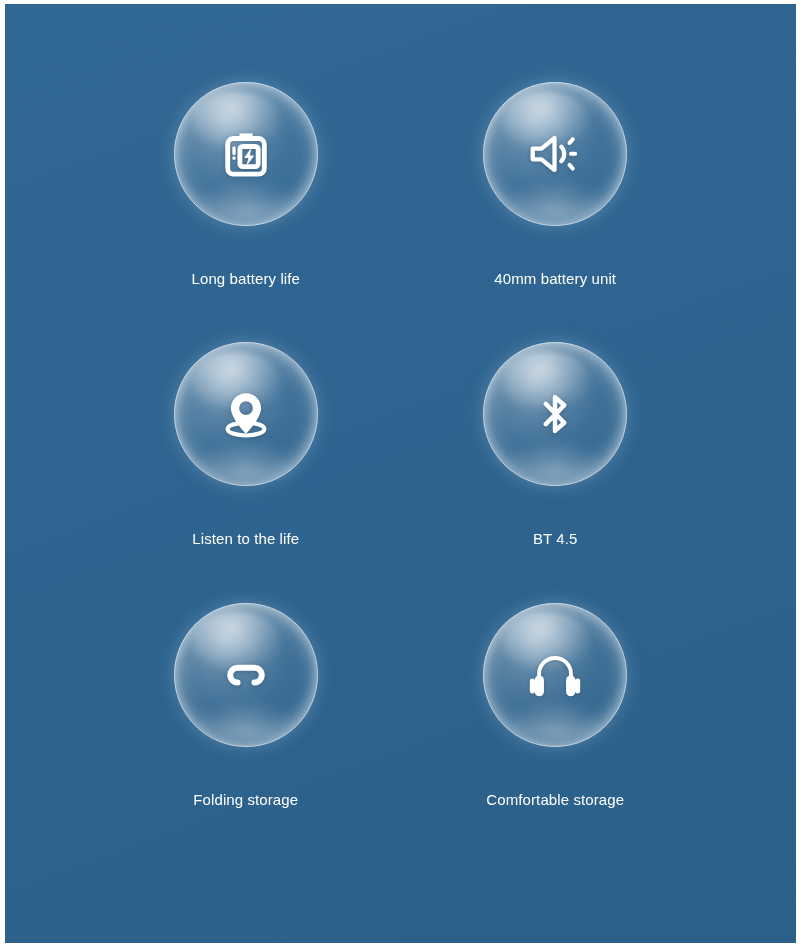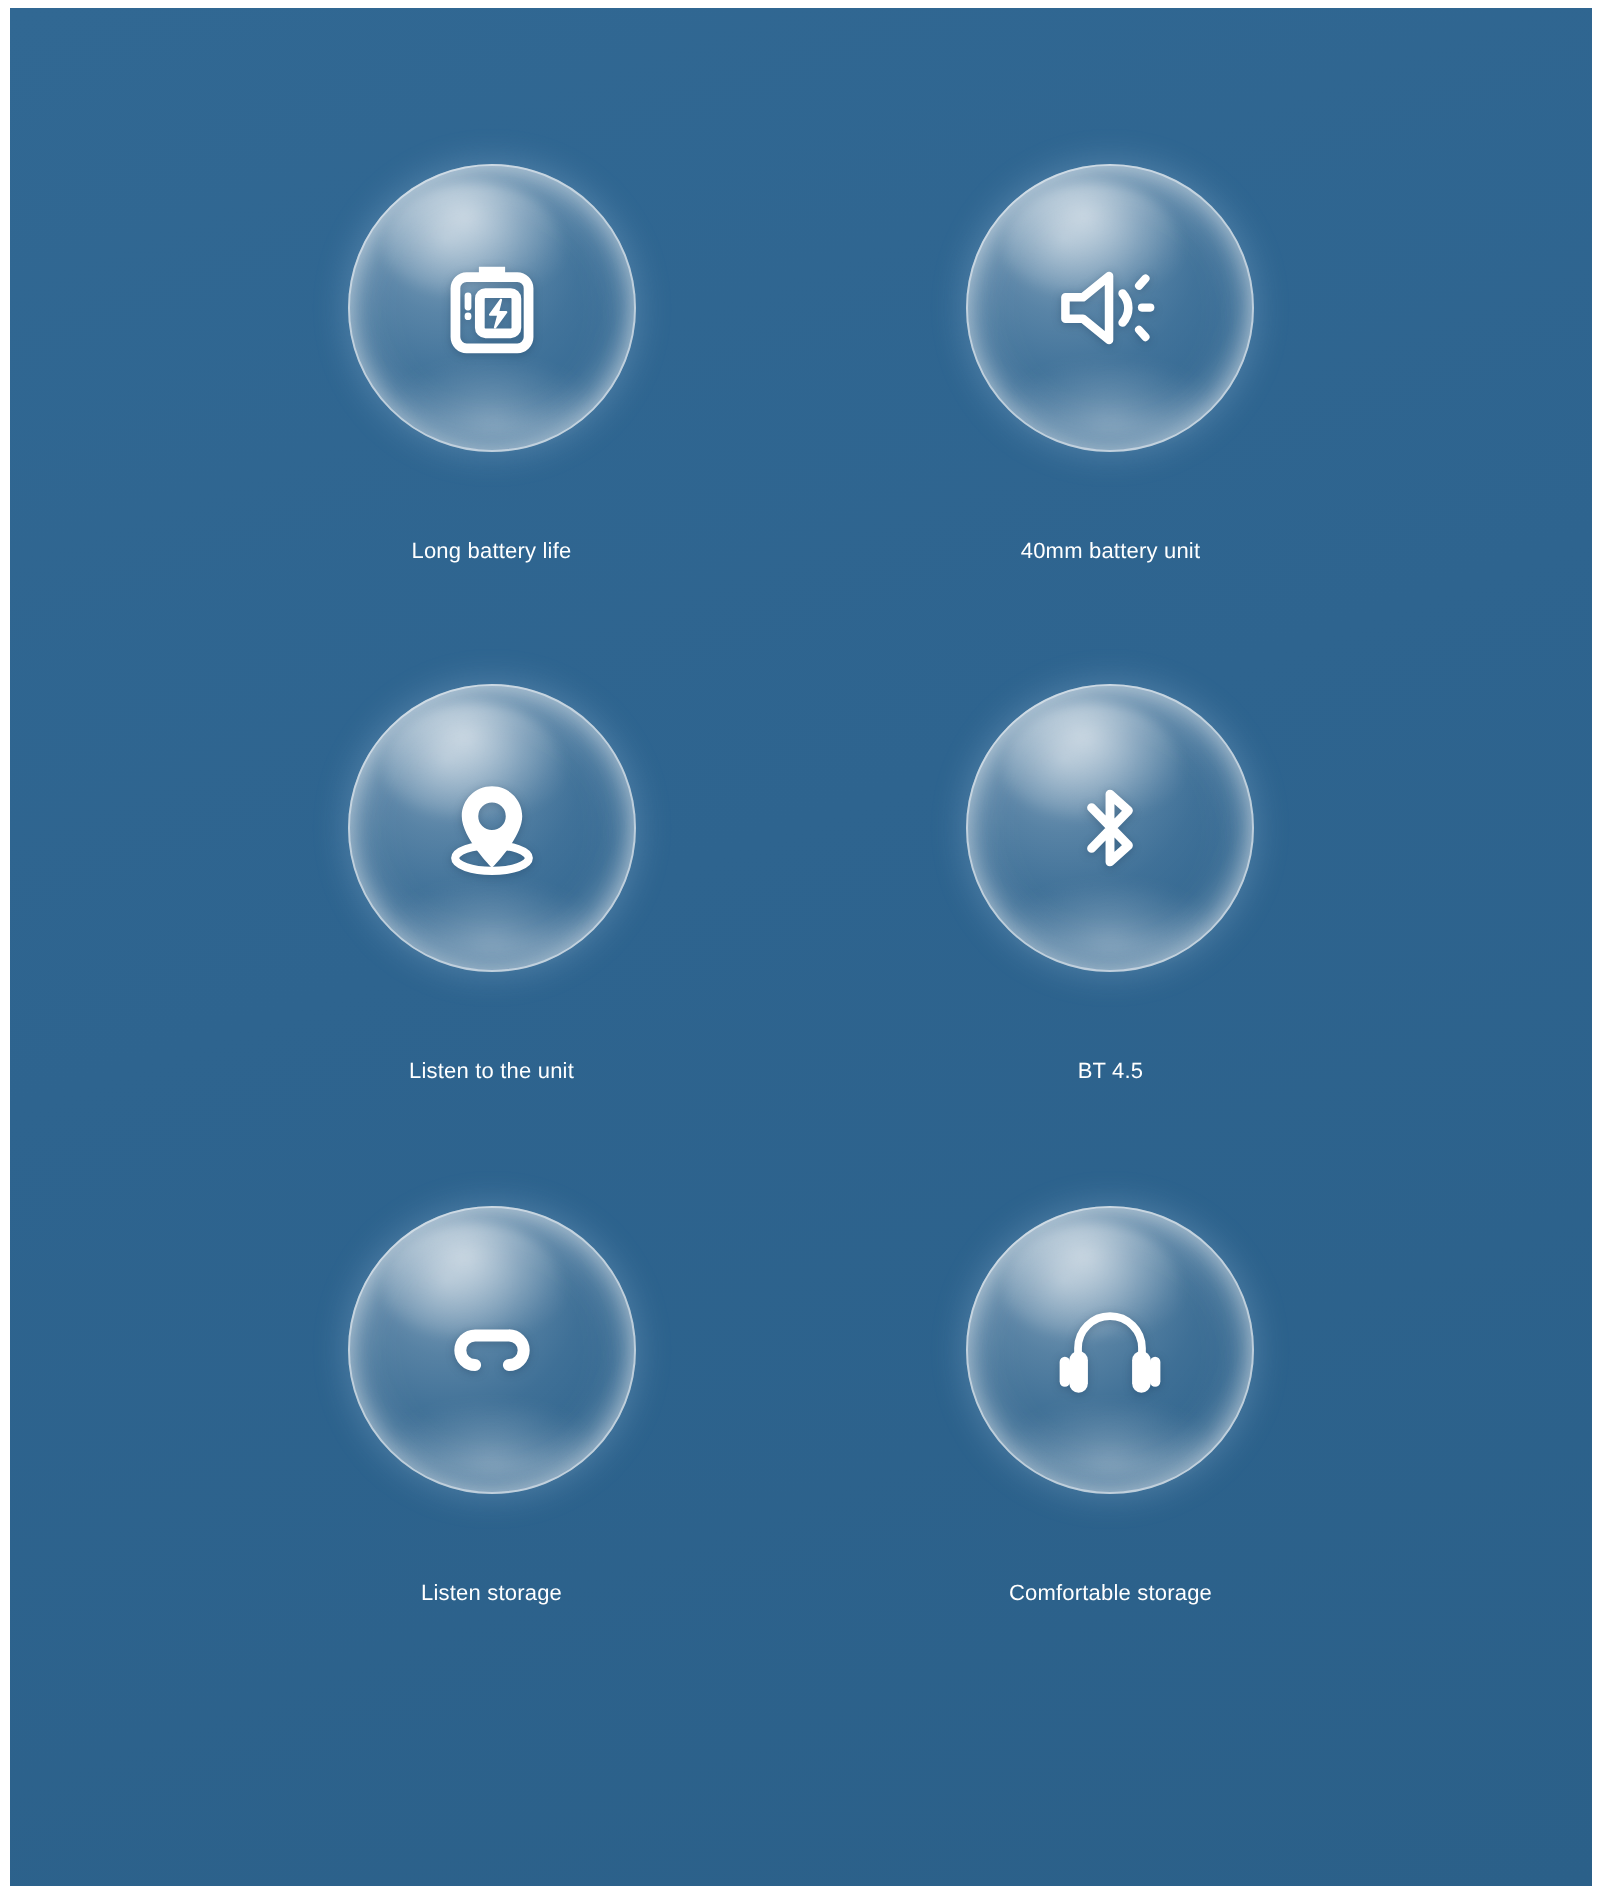--- a/index.html
+++ b/index.html
@@ -135,21 +135,21 @@
   .icon-wrap svg {
     display: block;
     overflow: visible;
     filter: drop-shadow(0 1px 2px rgba(20,50,80,0.30));
   }
 
   
   .feature-label {
     margin-top: 44px;
     color: #ffffff;
-    font-size: 11px;
+    font-size: 15px;
     font-weight: 400;
     letter-spacing: 0.1px;
     line-height: 1.2;
     text-align: center;
     white-space: nowrap;
   }
 </style>
 </head>
 <body>
 
@@ -206,21 +206,21 @@
             <svg width="62" height="62" viewBox="0 0 64 64" fill="none">
 
               <path d="M32 10.5 c-8.6 0-15.6 6.9-15.6 15.4 0 11.2 15.6 26.6 15.6 26.6
                        S47.6 37.1 47.6 25.9 C47.6 17.4 40.6 10.5 32 10.5 z
                        M32 33.0 a7.1 7.1 0 1 1 0-14.2 7.1 7.1 0 0 1 0 14.2 z" fill="#ffffff" fill-rule="evenodd"></path>
 
               <ellipse cx="32" cy="47.5" rx="19" ry="6.6" stroke="#ffffff" stroke-width="4.2" fill="none"></ellipse>
             </svg>
           </span>
         </div>
-        <div class="feature-label">Listen to the unit</div>
+        <div class="feature-label">Listen to the life</div>
       </div>
 
       <div class="feature-cell">
         <div class="bubble">
           <span class="glint-low"></span>
           <span class="icon-wrap">
             <svg width="62" height="62" viewBox="0 0 64 64" fill="none" stroke="#ffffff" stroke-width="4.6" stroke-linecap="round" stroke-linejoin="round">
               <path d="M22.5 21.5 L41.5 41.0 L32 49.5 V14.5 L41.5 23.0 L22.5 42.5"></path>
             </svg>
           </span>
@@ -235,21 +235,21 @@
             <svg width="60" height="60" viewBox="0 0 64 64" fill="none" stroke="#ffffff" stroke-width="6.4" stroke-linecap="round" stroke-linejoin="round">
               <path d="M23.0 24.2
                        a7.9 7.9 0 1 0 0 15.8
                        a7.9 7.9 0 0 1 0-15.8
                        h18.0
                        a7.9 7.9 0 1 1 0 15.8
                        a7.9 7.9 0 0 0 0-15.8"></path>
             </svg>
           </span>
         </div>
-        <div class="feature-label">Listen storage</div>
+        <div class="feature-label">Folding storage</div>
       </div>
 
       <div class="feature-cell">
         <div class="bubble">
           <span class="glint-low"></span>
           <span class="icon-wrap">
             <svg width="62" height="62" viewBox="0 0 64 64" fill="none">
 
               <path d="M15.5 40.5 V31.0 a16.5 16.5 0 0 1 33 0 v9.5" stroke="#ffffff" stroke-width="4.0" stroke-linecap="round" fill="none"></path>
 

